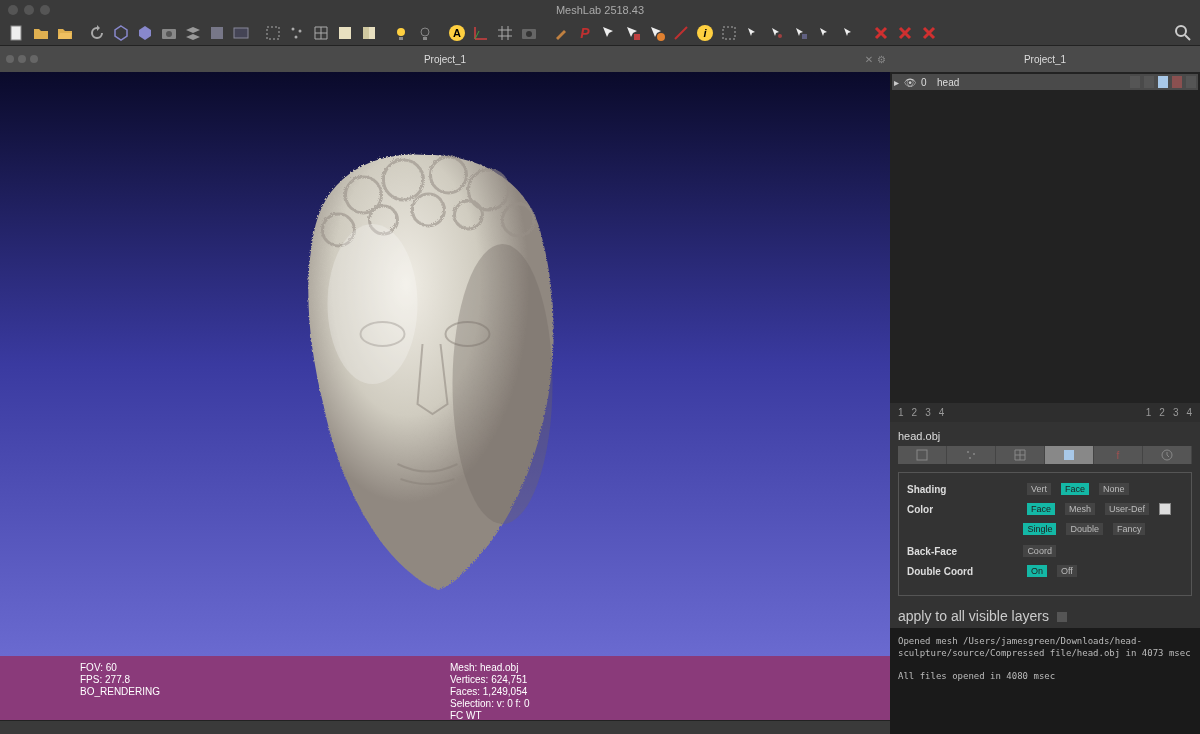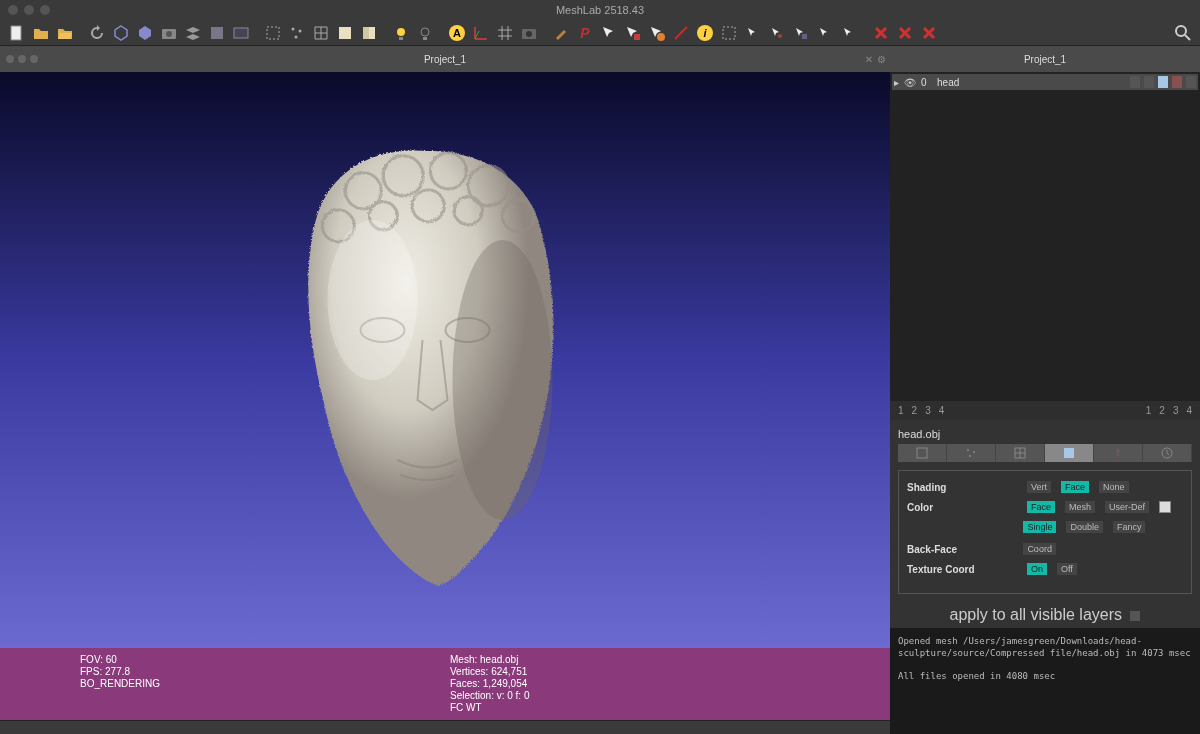--- a/index.html
+++ b/index.html
@@ -19,21 +19,21 @@
   .viewport-panel { flex: 1; display: flex; flex-direction: column; background: #000; min-width: 0; }
   .panel-header { height: 26px; background: #4a4a4a; display: flex; align-items: center; justify-content: center; color: #ddd; font-size: 10px; position: relative; }
   .panel-header .wdots { position: absolute; left: 6px; display: flex; gap: 4px; }
   .panel-header .wdots span { width: 8px; height: 8px; border-radius: 50%; background: #666; display:inline-block;}
   .panel-header .right-icons { position: absolute; right: 4px; display: flex; gap: 4px; font-size: 10px; color:#888;}
   
   .viewport { flex: 1; background: linear-gradient(to bottom, #0a0a2a 0%, #3a3aa0 50%, #6a6ad0 100%); position: relative; overflow: hidden; }
   .mesh-object { position: absolute; left: 50%; top: 50%; transform: translate(-55%, -50%); width: 350px; height: 480px; }
   .head-shape { width: 100%; height: 100%; }
   
-  .statusbar { height: 72px; background: #8a3a7a; display: flex; color: #fff; font-size: 10px; padding: 4px 10px; line-height: 1.2; }
+  .statusbar { height: 64px; background: #8a3a7a; display: flex; color: #fff; font-size: 10px; padding: 4px 10px; line-height: 1.2; }
   .status-col { padding: 2px 10px; white-space: pre-line; }
   .status-col.left { width: 370px; margin-left: 60px; }
   .status-col.mid { }
   
   .side-panel { width: 310px; background: #333; display: flex; flex-direction: column; min-width: 0; }
   .layer-list { background: #222; padding: 2px; height: 50px; }
   .layer-row { display: flex; align-items: center; height: 16px; background: #4a4a4a; padding: 0 2px; gap: 4px; font-size: 10px; }
   .layer-row .eye { width: 14px; text-align: center; }
   .layer-row .idx { width: 12px; color: #ddd; }
   .layer-row .name { flex: 1; color: #ddd; }
@@ -53,21 +53,21 @@
   .mode-tabs .mt.active { background: #888; }
   
   .prop-frame { border: 1px solid #555; padding: 10px 8px; }
   .prop-row { display: flex; align-items: flex-end; margin-bottom: 8px; font-size: 10px; }
   .prop-row .plabel { width: 120px; color: #ddd; font-weight: bold; }
   .prop-row .opts { display: flex; gap: 10px; flex-wrap: wrap; }
   .opt { font-size: 9px; padding: 1px 4px; color: #bbb; background: #444; cursor:pointer; }
   .opt.sel { background: #14b8a6; color: #222; }
   .swatch { width: 12px; height: 12px; background: #ddd; border: 1px solid #888; }
   
-  .apply-row { text-align: center; padding: 4px 20px; font-size: 16px; color: #ccc; }
+  .apply-row { text-align: left; padding: 4px 8px; font-size: 14px; color: #ccc; }
   .apply-row .chk { display:inline-block; width:10px; height:10px; background:#555; vertical-align:middle; margin-left:4px;}
   
   .log { background: #1a1a1a; padding: 8px; font-family: monospace; font-size: 9px; color: #bbb; height: 106px; white-space: pre-line; line-height: 1.3; }
   
   .bottom-scroll { height: 14px; background: #3a3a3a; border-top: 1px solid #222; }
   
   svg { display: block; }
 </style>
 </head>
 <body>
@@ -464,21 +464,21 @@
         <div class="prop-row">
           <div class="plabel">Back-Face</div>
           <div class="opts">
             <span class="opt sel">Single</span>
             <span class="opt">Double</span>
             <span class="opt">Fancy</span>
             <span class="opt">Coord</span>
           </div>
         </div>
         <div class="prop-row">
-          <div class="plabel">Texture Coord</div>
+          <div class="plabel">Double Coord</div>
           <div class="opts">
             <span class="opt sel">On</span>
             <span class="opt">Off</span>
           </div>
         </div>
       </div>
     </div>
     <div class="apply-row">
       <span>apply to all visible layers</span>
       <span class="chk"></span>

